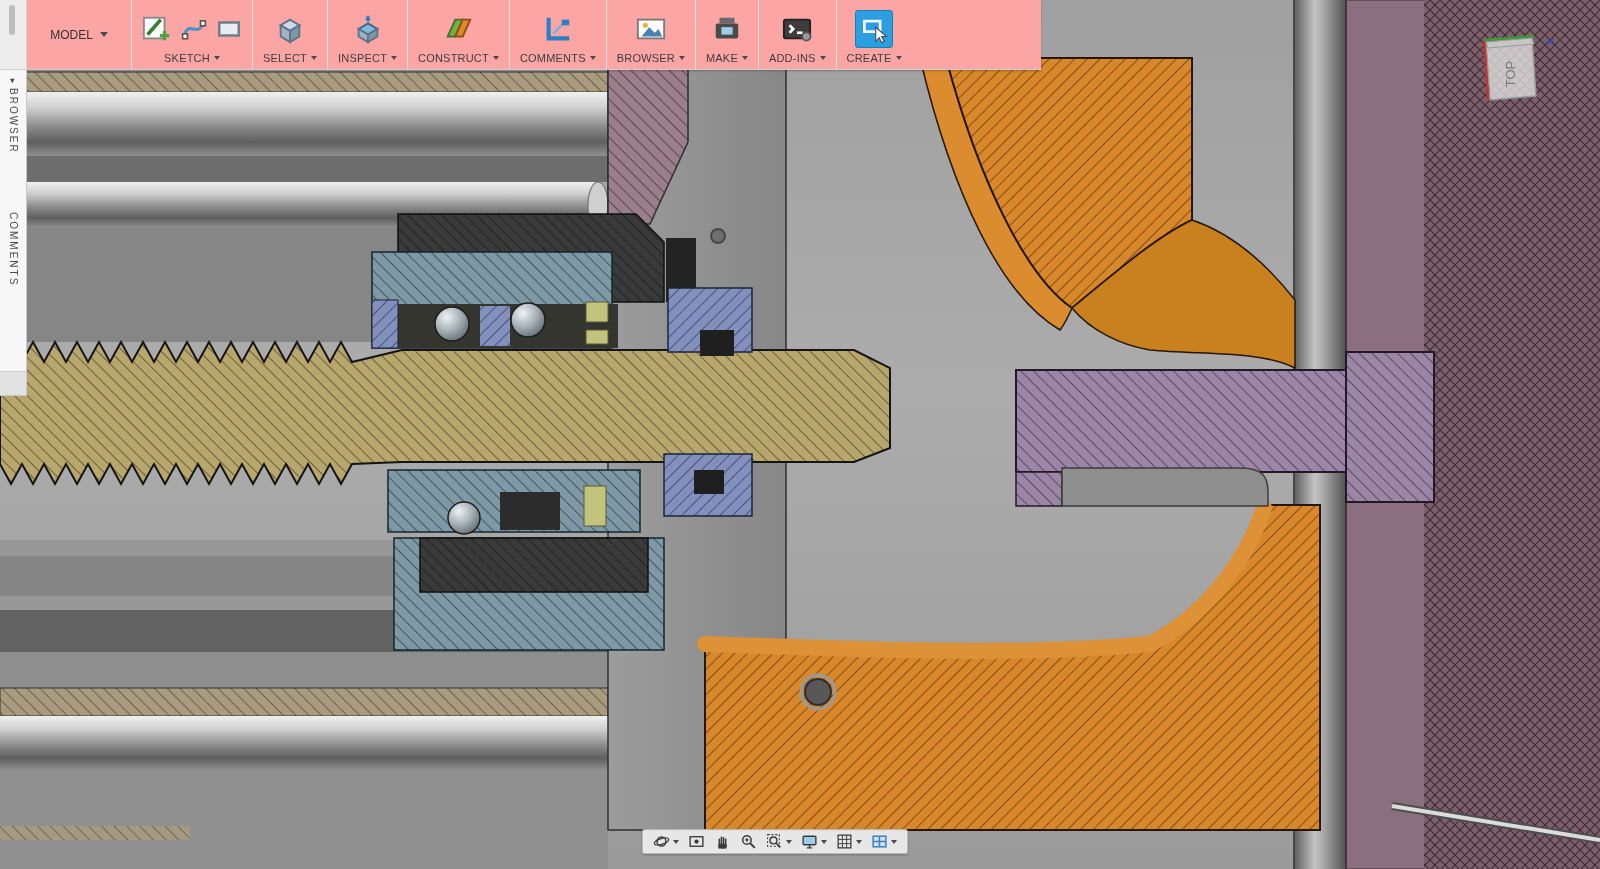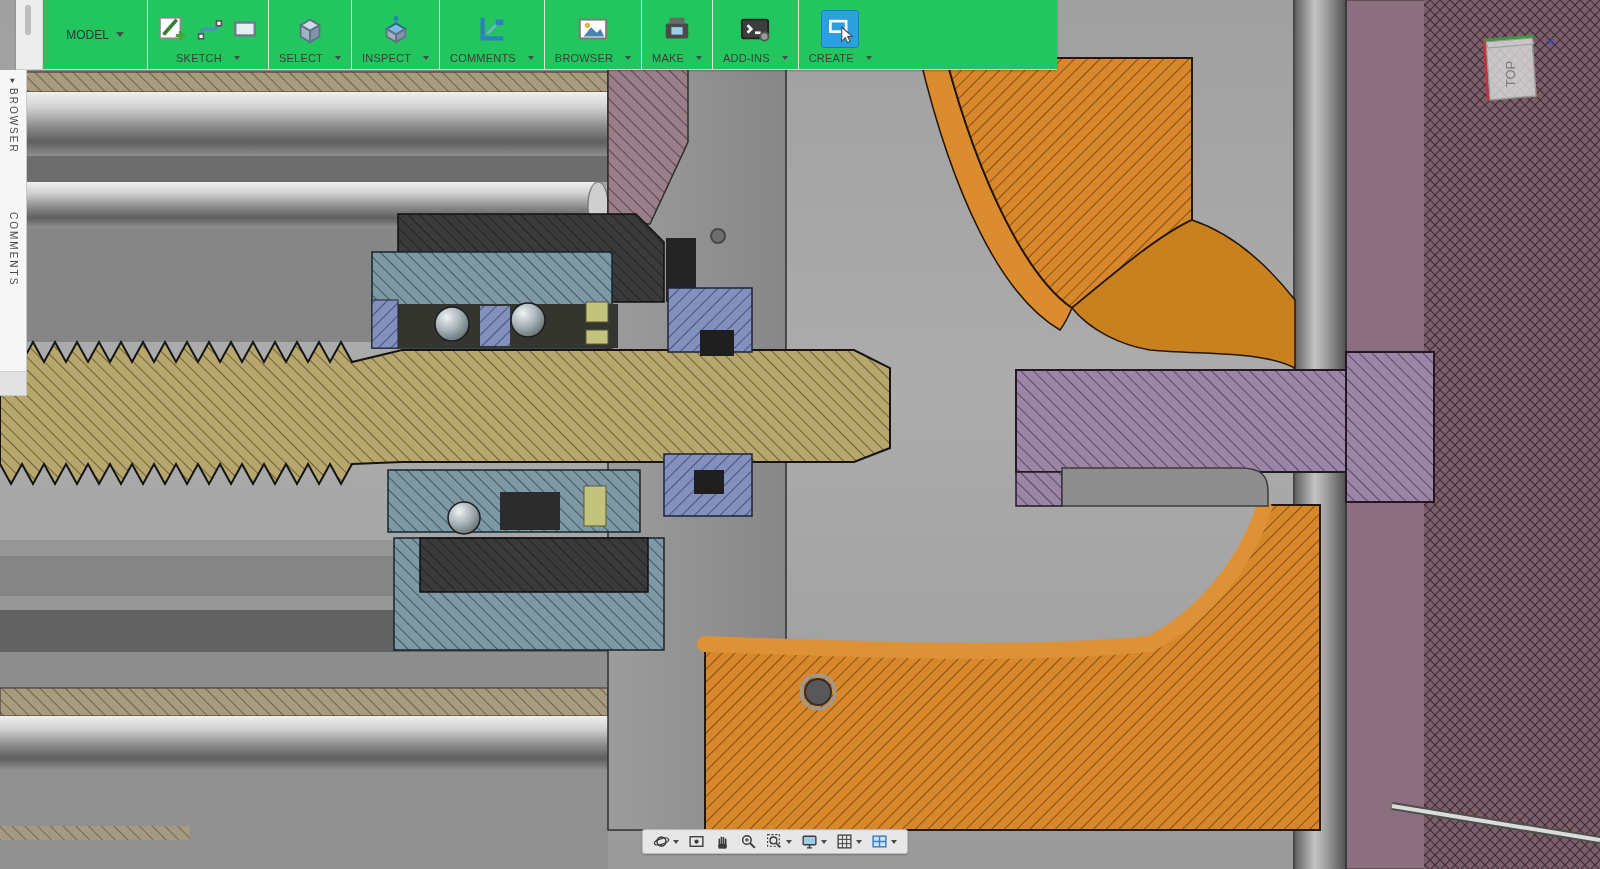--- a/index.html
+++ b/index.html
@@ -4,34 +4,34 @@
 <style>
   html,body{margin:0;padding:0;background:#777;}
   .stage{position:relative;width:1600px;height:869px;overflow:hidden;
          font-family:"Liberation Sans",sans-serif;background:#a4a4a4;}
   .stage *{box-sizing:border-box;}
 
   
   .viewport-svg{position:absolute;inset:0;display:block;}
 
   
-  .toolbar{position:absolute;top:0;left:16px;width:1041px;height:70px;background:#22c55e;
+  .toolbar{position:absolute;top:0;left:0;width:1041px;height:70px;background:#fca5a5;
            display:flex;align-items:stretch;border-bottom:1px solid #cfcfcf;
            box-shadow:0 1px 2px rgba(0,0,0,.25);}
   .tb-edge{width:27px;background:#ededed;border-right:1px solid #d6d6d6;position:relative;}
   .tb-edge .thumb{position:absolute;top:5px;left:9px;width:6px;height:30px;background:#bdbdbd;border-radius:3px;}
   .workspace{width:104px;display:flex;align-items:center;justify-content:center;gap:7px;
              font-size:12px;color:#333;cursor:default;}
   .caret{width:0;height:0;border-left:4px solid transparent;border-right:4px solid transparent;
          border-top:5px solid #4a4a4a;display:inline-block;}
   .caret.sm{border-left-width:3.5px;border-right-width:3.5px;border-top-width:4px;}
   .tgroup{display:flex;flex-direction:column;align-items:center;justify-content:space-between;
           padding:5px 10px 5px;border-left:1px solid #e2e2e2;}
   .ticons{display:flex;align-items:center;gap:9px;flex:1;}
-  .tlabel{display:flex;align-items:center;gap:12px;font-size:11px;color:#3d3d3d;
+  .tlabel{display:flex;align-items:center;gap:4px;font-size:11px;color:#3d3d3d;
           letter-spacing:.2px;white-space:nowrap;}
   .tico{display:flex;align-items:center;justify-content:center;}
   .sel-btn{width:38px;height:38px;background:#2ba0e0;border:1px solid #1b7fb5;border-radius:3px;
            display:flex;align-items:center;justify-content:center;}
 
   
   .left-rail{position:absolute;top:70px;left:0;width:27px;height:326px;background:#f7f7f7;
              border-right:1px solid #c9c9c9;border-bottom:1px solid #c9c9c9;
              display:flex;flex-direction:column;align-items:center;}
   .vtab{writing-mode:vertical-rl;font-size:10px;letter-spacing:2px;color:#4c4c4c;cursor:default;}
@@ -289,20 +289,34 @@
             </svg>
         </span>
       </div>
       <div class="tlabel">
         <span>INSPECT</span>
           <span class="caret sm"></span>
       </div>
     </div>
 
 
+    <div class="tgroup">
+      <div class="ticons">
+        <span class="tico">
+          <svg width="30" height="30" viewBox="0 0 16 16">
+              <polygon points="2,12 6,3 10,3 6,12" fill="#76b043" stroke="#44702a"></polygon>
+              <polygon points="6,12 10,3 14,3 10,12" fill="#e0882a" stroke="#8a5214"></polygon>
+            </svg>
+        </span>
+      </div>
+      <div class="tlabel">
+        <span>CONSTRUCT</span>
+          <span class="caret sm"></span>
+      </div>
+    </div>
 
     <div class="tgroup">
       <div class="ticons">
         <span class="tico">
           <svg width="30" height="30" viewBox="0 0 16 16">
               <path d="M3,2 L3,13 L14,13" fill="none" stroke="#2d7fc1" stroke-width="2.2"></path>
               <path d="M5.5,10.5 L11,5" stroke="#7fb0d6" stroke-width="1.4"></path>
               <rect x="10" y="3" width="4" height="3" fill="#2d7fc1"></rect>
             </svg>
         </span>

